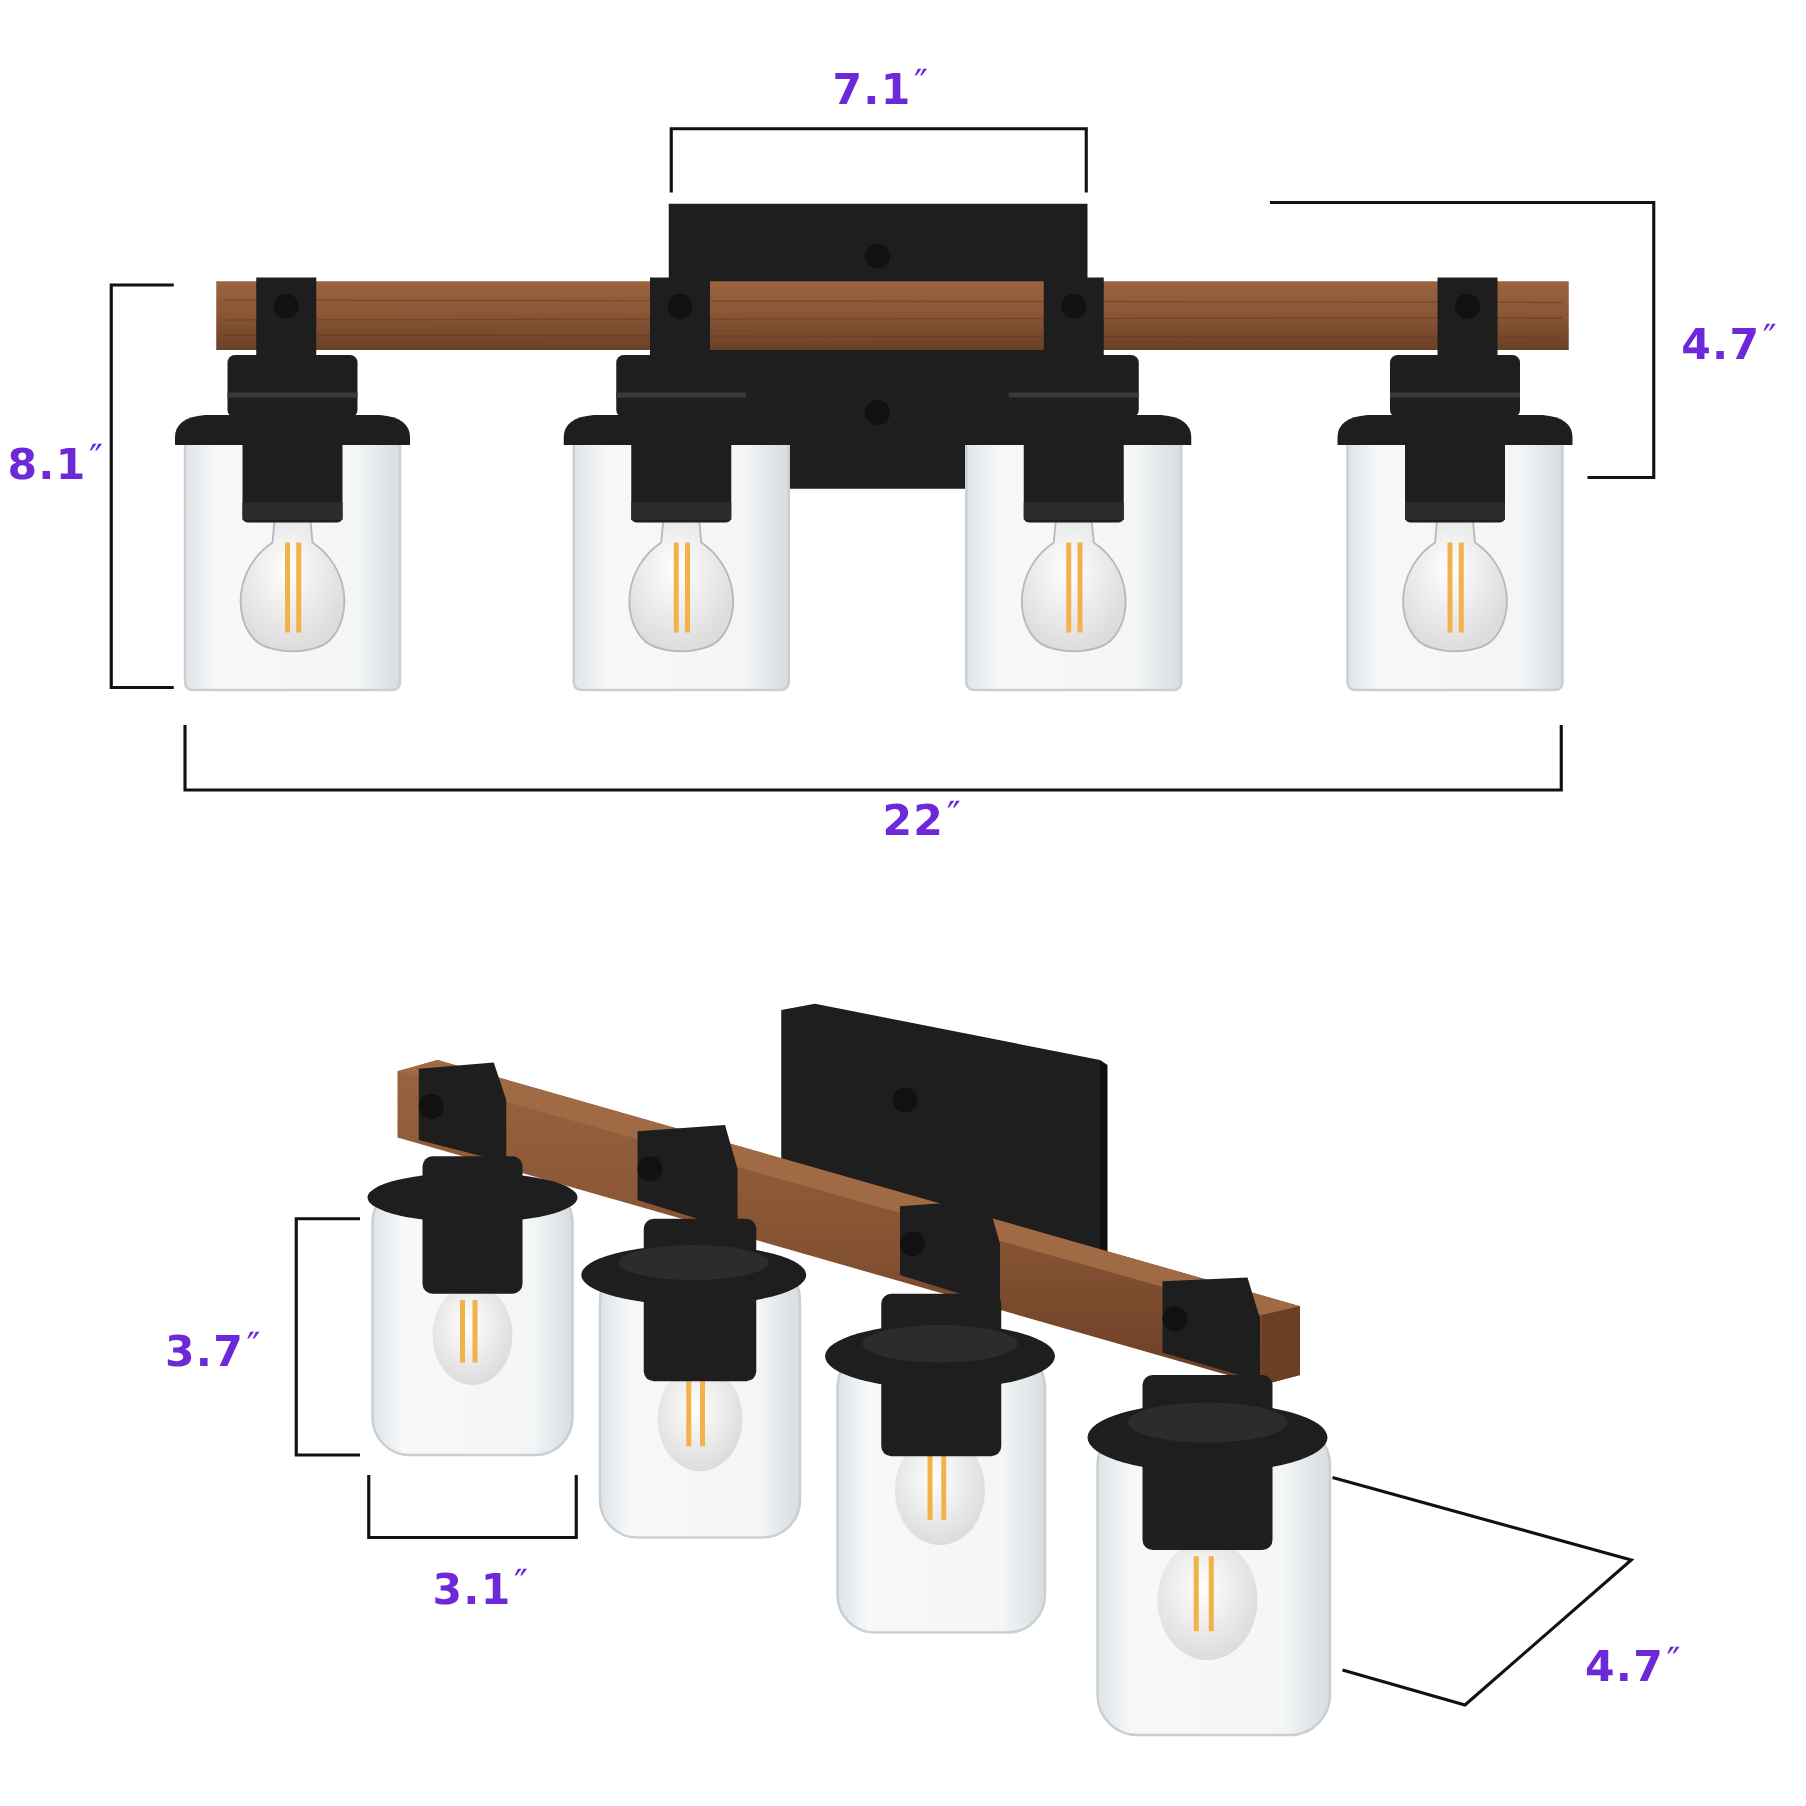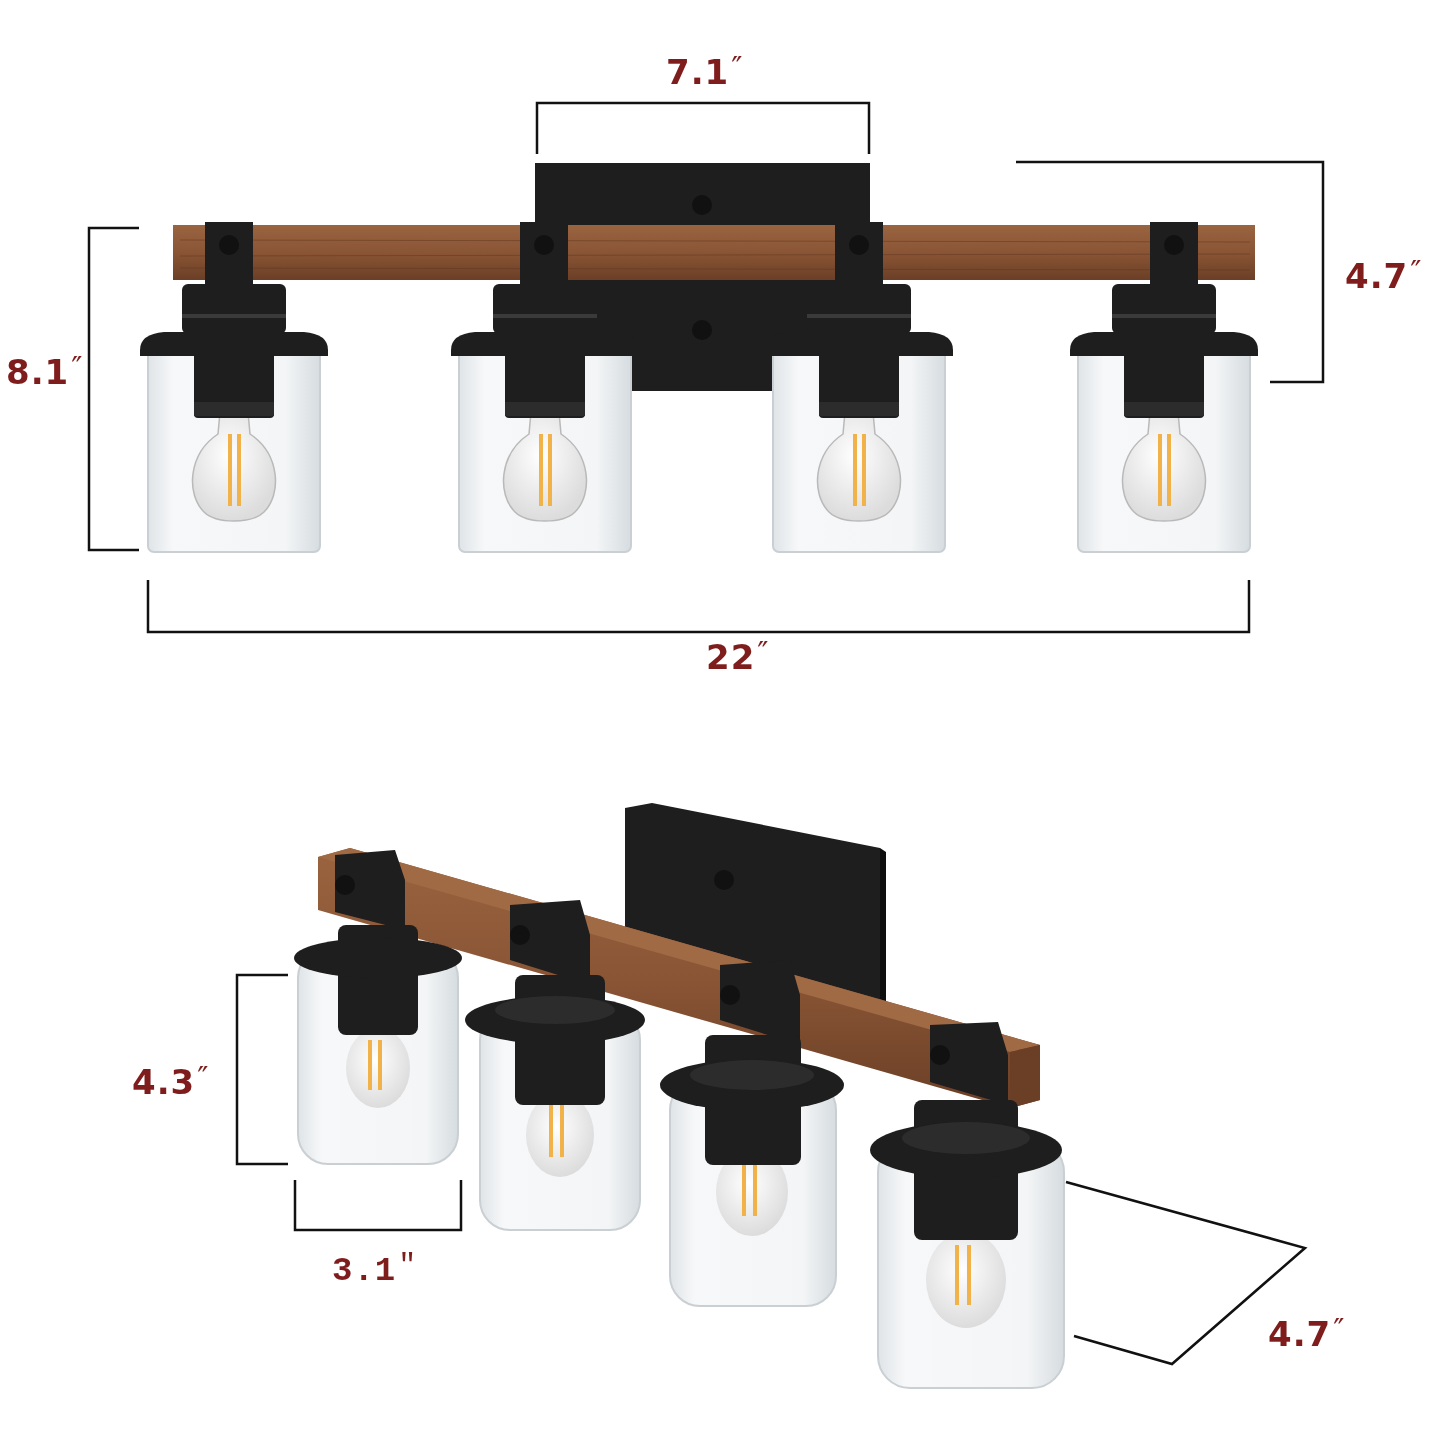--- a/index.html
+++ b/index.html
@@ -1,18 +1,18 @@
 <!DOCTYPE html>
 <html><head>
 <meta charset="utf-8">
 <style>
   html, body { margin:0; padding:0; background:#ffffff; }
   body { width:1445px; height:1445px; position:relative; overflow:hidden; font-family:"DejaVu Sans", sans-serif; }
   #stage { position:absolute; left:0; top:0; width:1445px; height:1445px; }
-  .dim-label { position:absolute; font-family:"DejaVu Sans", sans-serif; font-weight:bold; font-size:34px; color:#7f1d1d; letter-spacing:1px; white-space:nowrap; }
+  .dim-label { position:absolute; font-family:"DejaVu Sans", sans-serif; font-weight:bold; font-size:34px; color:#6d28d9; letter-spacing:1px; white-space:nowrap; }
   .dim-label .unit { font-weight:normal; font-size:30px; margin-left:2px; position:relative; top:-6px; }
   svg { position:absolute; left:0; top:0; }
 </style>
 </head>
 <body>
 
 <div id="stage">
 
   <svg width="1445" height="1445" viewBox="0 0 1445 1445">
     <defs>
@@ -163,21 +163,21 @@
   <div class="dim-label" style="left:6px; top:352px;">
     <span>8.1</span><span class="unit">″</span>
   </div>
   <div class="dim-label" style="left:1345px; top:256px;">
     <span>4.7</span><span class="unit">″</span>
   </div>
   <div class="dim-label" style="left:706px; top:617px;margin-top:20px;">
     <span>22</span><span class="unit">″</span>
   </div>
   <div class="dim-label" style="left:132px; top:1062px;">
-    <span>4.3</span><span class="unit">″</span>
+    <span>3.7</span><span class="unit">″</span>
   </div>
-  <div class="dim-label" style="left:332px; top:1252px;font-family:Liberation Mono, monospace;">
+  <div class="dim-label" style="left:346px; top:1252px;">
     <span>3.1</span><span class="unit">″</span>
   </div>
   <div class="dim-label" style="left:1268px; top:1314px;">
     <span>4.7</span><span class="unit">″</span>
   </div>
 </div>
 
 </body></html>

